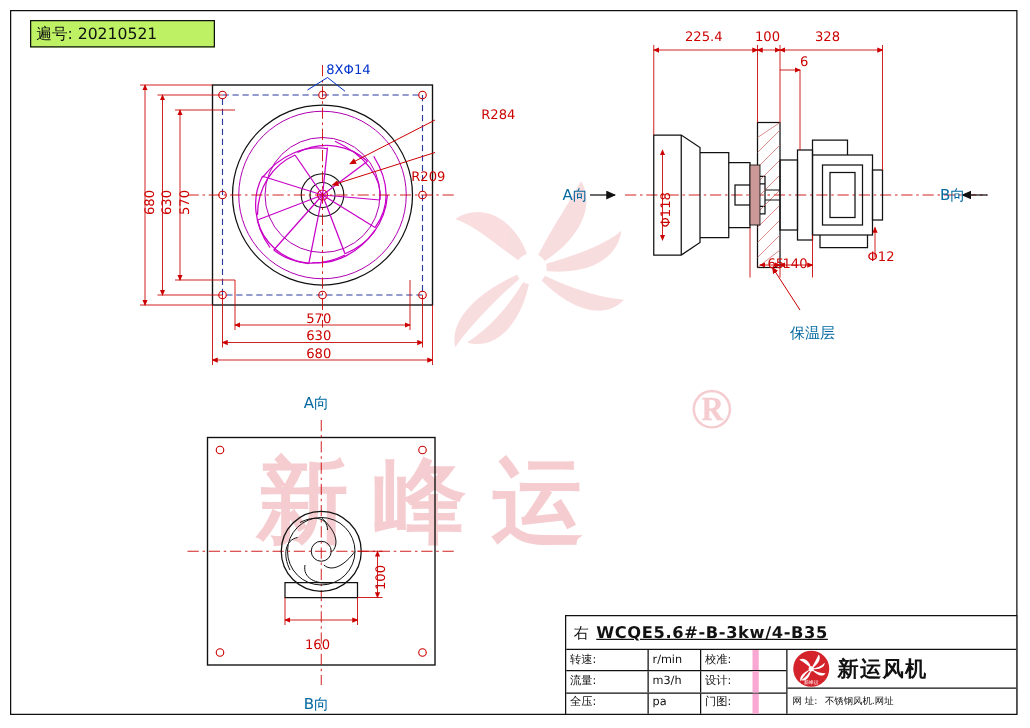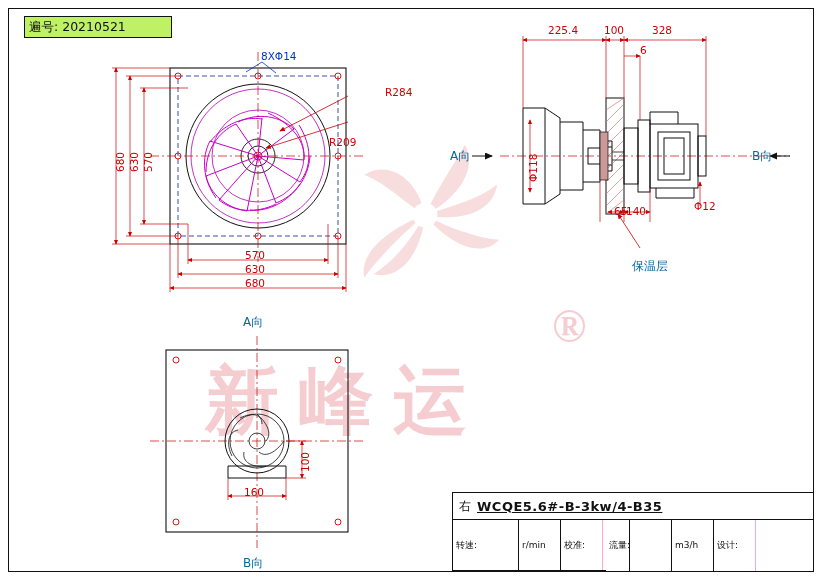--- a/index.html
+++ b/index.html
@@ -121,39 +121,39 @@
     align-items: center;
   }
   .tb-body {
     flex: 1;
     display: flex;
   }
   .tb-left {
     width: 176px;
     border-right: 1.1px solid #111;
     display: flex;
-    flex-direction: row;
+    flex-direction: column;
   }
   .tb-row {
     flex: 1;
     display: flex;
     border-bottom: 1px solid #111;
   }
   .tb-row:last-child { border-bottom: none; }
   .tb-cell {
     font-size: 9px;
     line-height: 1;
     display: flex;
     align-items: center;
     padding-left: 3px;
     color: #111;
   }
   .tb-c1 { width: 62px; border-right: 1px solid #111; }
   .tb-c2 { width: 38px; border-right: 1px solid #111; }
-  .tb-c3 { width: 38px; border-right: 1px solid #f9a8d4; }
+  .tb-c3 { width: 38px; border-right: 5px solid #f9a8d4; }
   .tb-c4 { flex: 1; }
   .tb-right {
     flex: 1;
     display: flex;
     flex-direction: column;
   }
   .tb-brand {
     flex: 1;
     display: flex;
     align-items: center;
@@ -442,21 +442,21 @@
   <div class="lbl red" style="left:652px; top:24px;">328</div>
   <div class="lbl red" style="left:640px; top:44px;">6</div>
   <div class="lbl red rot" style="left:527px; top:182px;">Φ118</div>
   <div class="lbl red" style="left:694px; top:200px;">Φ12</div>
   <div class="lbl red" style="left:602px; top:205px;margin-left:12px;">65</div>
   <div class="lbl red" style="left:626px; top:205px;">140</div>
   <div class="lbl" style="left:632px; top:258px; font-size:12px;">保温层</div>
   <div class="lbl" style="left:450px; top:148px; font-size:12px;">A向</div>
   <div class="lbl" style="left:752px; top:148px; font-size:12px;">B向</div>
 
-  <div class="lbl red" style="left:244px; top:486px;">160</div>
+  <div class="lbl red" style="left:244px; top:510px;">160</div>
   <div class="lbl red rot" style="left:299px; top:472px;">100</div>
   <div class="lbl" style="left:243px; top:555px; font-size:12px;">B向</div>
 
   <div class="tb">
     <div class="tb-top">
       <span class="tb-title-pre">右</span>
       <span class="tb-title-text">WCQE5.6#-B-3kw/4-B35</span>
     </div>
     <div class="tb-body">
       <div class="tb-left">
@@ -465,17 +465,45 @@
           <div class="tb-cell tb-c2">r/min</div>
           <div class="tb-cell tb-c3">校准:</div>
           <div class="tb-cell tb-c4"></div>
         </div>
         <div class="tb-row">
           <div class="tb-cell tb-c1">流量:</div>
           <div class="tb-cell tb-c2">m3/h</div>
           <div class="tb-cell tb-c3">设计:</div>
           <div class="tb-cell tb-c4"></div>
         </div>
+        <div class="tb-row">
+          <div class="tb-cell tb-c1">全压:</div>
+          <div class="tb-cell tb-c2">pa</div>
+          <div class="tb-cell tb-c3">门图:</div>
+          <div class="tb-cell tb-c4"></div>
+        </div>
+      </div>
+      <div class="tb-right">
+        <div class="tb-brand">
+          <svg class="logo-mini" viewBox="0 0 100 100">
+            <circle cx="50" cy="50" r="48" fill="#d4232a"></circle>
+            <g fill="#ffffff">
+              <path d="M50 50 C 46 28, 30 18, 18 26 C 30 32, 40 40, 50 50 Z"></path>
+              <path d="M50 50 C 68 40, 78 22, 70 12 C 64 24, 56 38, 50 50 Z"></path>
+              <path d="M50 50 C 72 54, 86 46, 86 34 C 76 44, 64 48, 50 50 Z"></path>
+              <path d="M50 50 C 64 68, 82 74, 88 62 C 76 62, 62 58, 50 50 Z"></path>
+              <path d="M50 50 C 48 72, 34 86, 24 80 C 36 72, 44 62, 50 50 Z"></path>
+              <path d="M50 50 C 30 58, 16 72, 22 84 C 28 70, 40 58, 50 50 Z"></path>
+              <circle cx="50" cy="50" r="7"></circle>
+            </g>
+            <text x="50" y="92" font-size="13" fill="#ffffff" text-anchor="middle" font-family="DejaVu Sans, sans-serif">新峰运</text>
+          </svg>
+          <span class="tb-brand-name">新运风机</span>
+        </div>
+        <div class="tb-web">
+          <span>网 址:</span>
+          <span>不锈钢风机.网址</span>
+        </div>
       </div>
     </div>
   </div>
 
 </div>
 
 </body></html>

